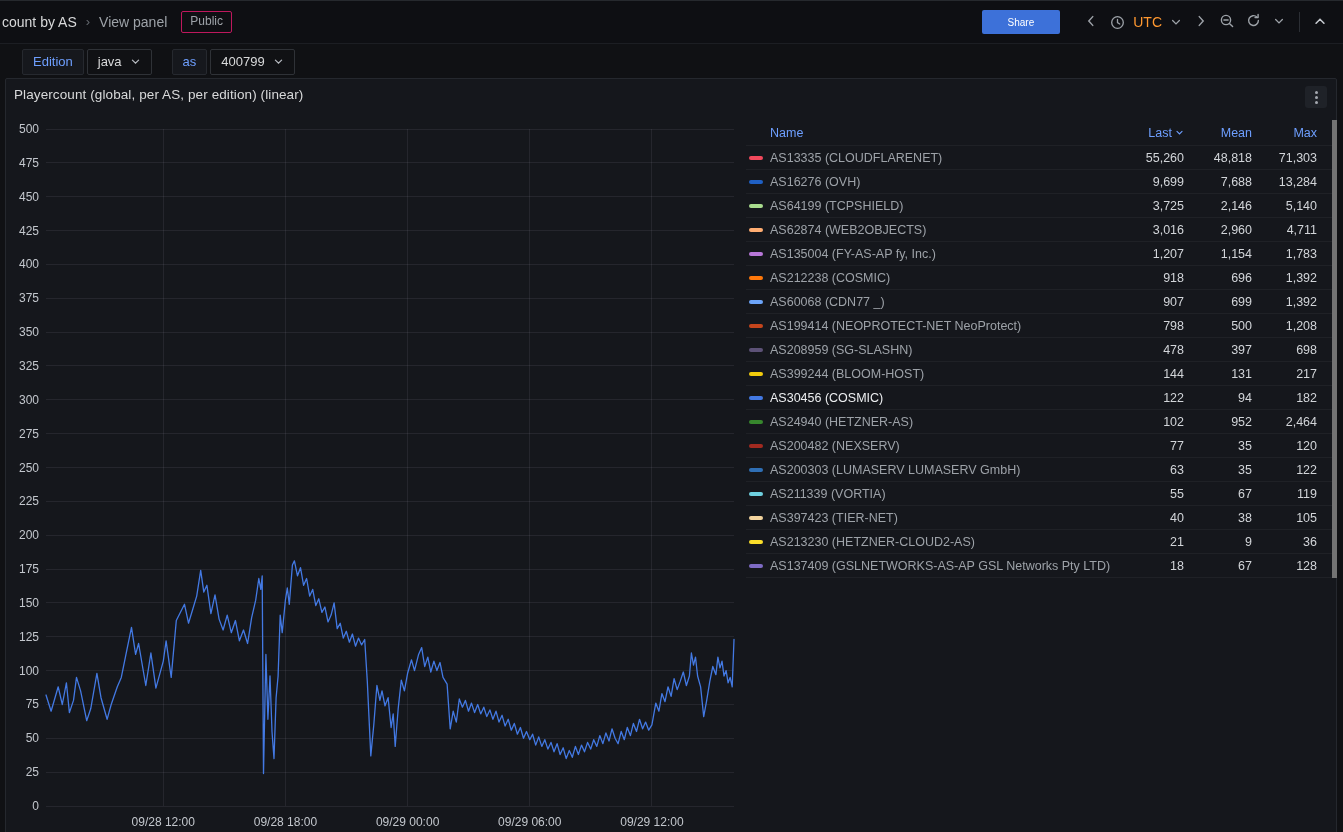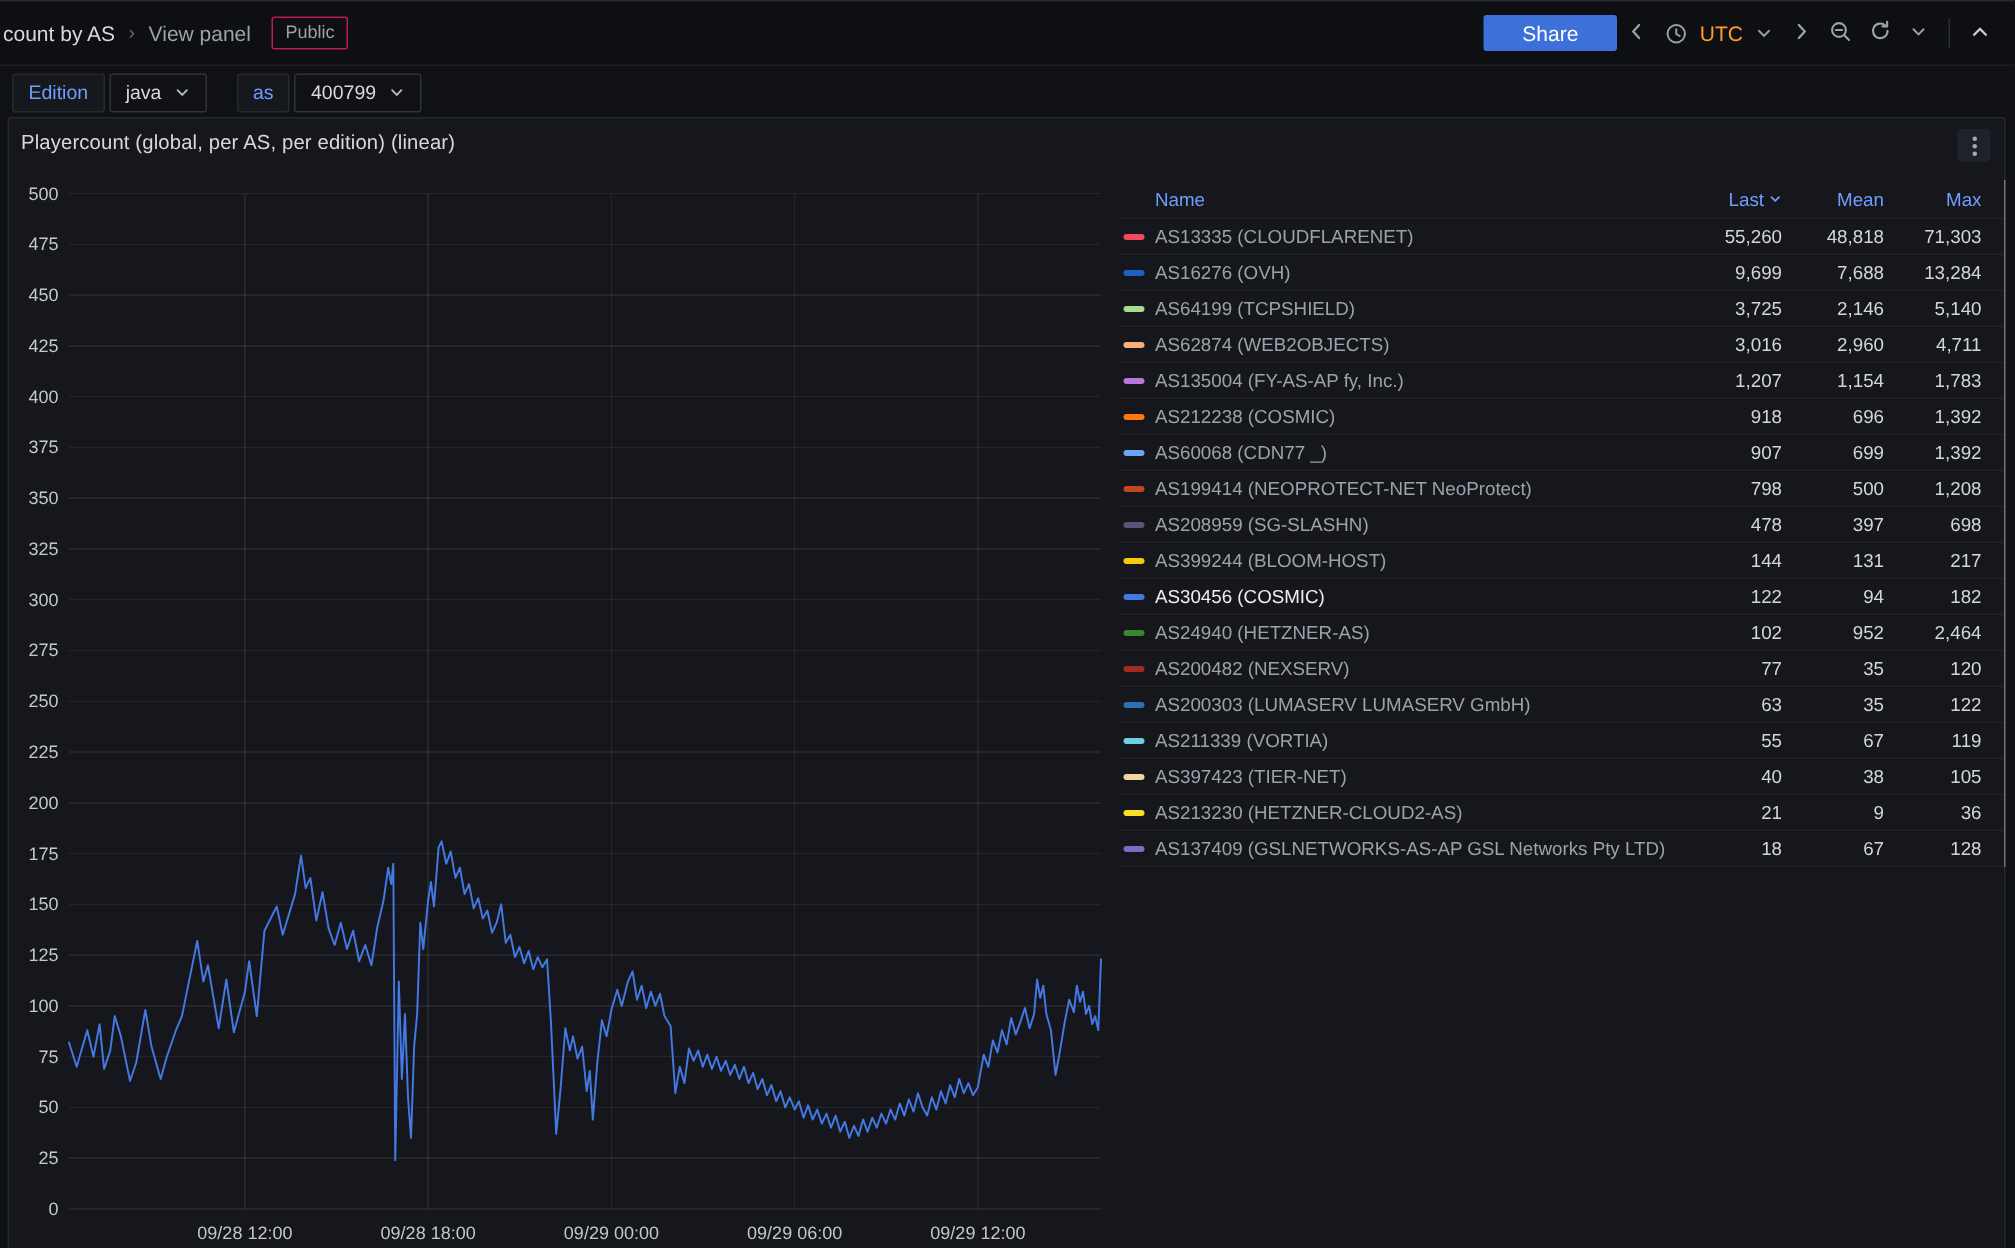--- a/index.html
+++ b/index.html
@@ -20,39 +20,39 @@
   .crumb-root { color:#d8d9da; font-weight:500; cursor:pointer; }
   .crumb-sep { color:#64686e; margin:0 9px; font-size:13px; }
   .crumb-current { color:#9da2a8; }
   .badge {
     margin-left:14px; border:1px solid #be185d; color:#9da2a8;
     font-size:12px; padding:2px 8px 3px; border-radius:2px; line-height:1.2;
   }
   .topbar-right { display:flex; align-items:center; }
   .share-btn {
     background:#3d71d9; color:#fff; border:none; border-radius:2px;
-    height:24px; padding:0 26px; font-size:14px; font-weight:500;
-    font-family:inherit; cursor:pointer;
+    height:24px; padding:0 26px; font-size:10px; font-weight:500;
+    font-family:inherit; margin-right:18px; cursor:pointer;
   }
   .icon-btn {
     background:none; border:none; color:#9da2a8; height:30px; min-width:26px;
     display:flex; align-items:center; justify-content:center; padding:0 5px;
     cursor:pointer; font-family:inherit;
   }
   .timepicker {
     display:flex; align-items:center; gap:8px; background:none; border:none;
     color:#d8d9da; font-size:14px; font-family:inherit; padding:0 6px; height:30px; cursor:pointer;
     white-space:nowrap;
   }
   .tz { color:#ff9830; }
   .vdiv { width:1px; height:20px; background:#2b2e34; margin:0 7px; }
   
   .varbar {
     position:absolute; top:45px; left:0; width:1343px; height:33px;
-    background:#101114; display:flex; align-items:center; gap:20px; padding-left:8px;
+    background:#101114; display:flex; align-items:center; gap:20px; padding-left:22px;
   }
   .vargroup { display:flex; gap:3px; }
   .varlabel {
     height:26px; display:flex; align-items:center; padding:0 10px;
     background:#16181d; border:1px solid #26292f; border-radius:2px;
     color:#6e9fff; font-size:13px;
   }
   .varvalue {
     height:26px; display:flex; align-items:center; gap:8px; padding:0 10px;
     background:#101114; border:1px solid #2f3237; border-radius:2px;
@@ -71,21 +71,21 @@
   .kebab {
     position:absolute; right:9px; top:7px; width:22px; height:22px;
     background:#1f2228; border:none; border-radius:3px; cursor:pointer;
     display:flex; flex-direction:column; align-items:center; justify-content:center; gap:2px;
   }
   .kebab i { width:3px; height:3px; border-radius:50%; background:#a4a8af; }
   .chart-svg { position:absolute; left:0; top:40px; }
   
   .legend {
     position:absolute; left:740px; top:41px; width:591px;
-    font-size:12.5px; border-right:1px solid #737373;
+    font-size:12.5px; border-right:5px solid #737373;
   }
   .lrow {
     display:flex; align-items:center; height:24px;
     border-bottom:1px solid #1f2126; padding:0 15px 0 3px; white-space:nowrap;
   }
   .lrow.lhead { height:26px; color:#6e9fff; font-weight:500; }
   .lhead .lname { color:#6e9fff; display:flex; align-items:center; gap:4px; }
   .lhead .lval { color:#6e9fff; cursor:pointer; }
   .swatch { width:14px; height:4px; border-radius:2px; margin-right:7px; flex:none; }
   .swatch-spacer { width:21px; flex:none; }

